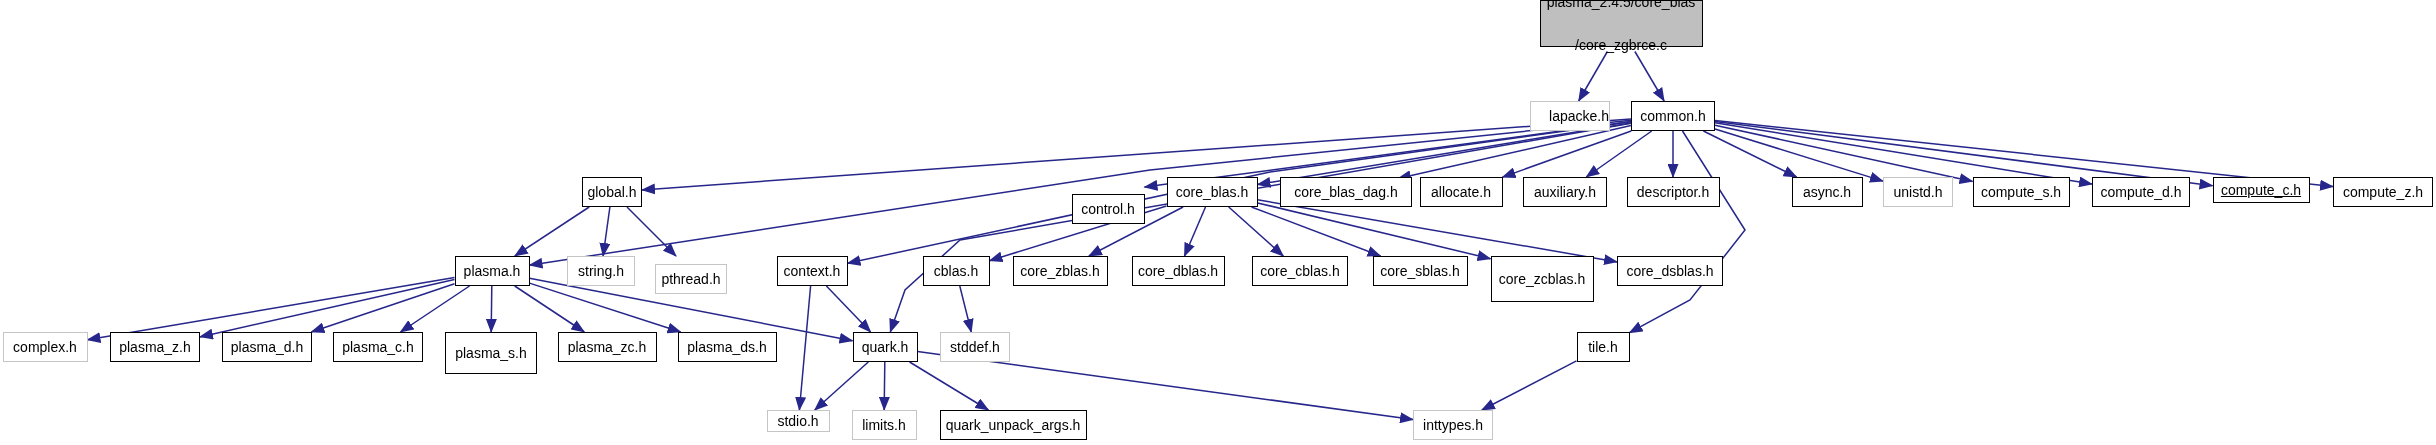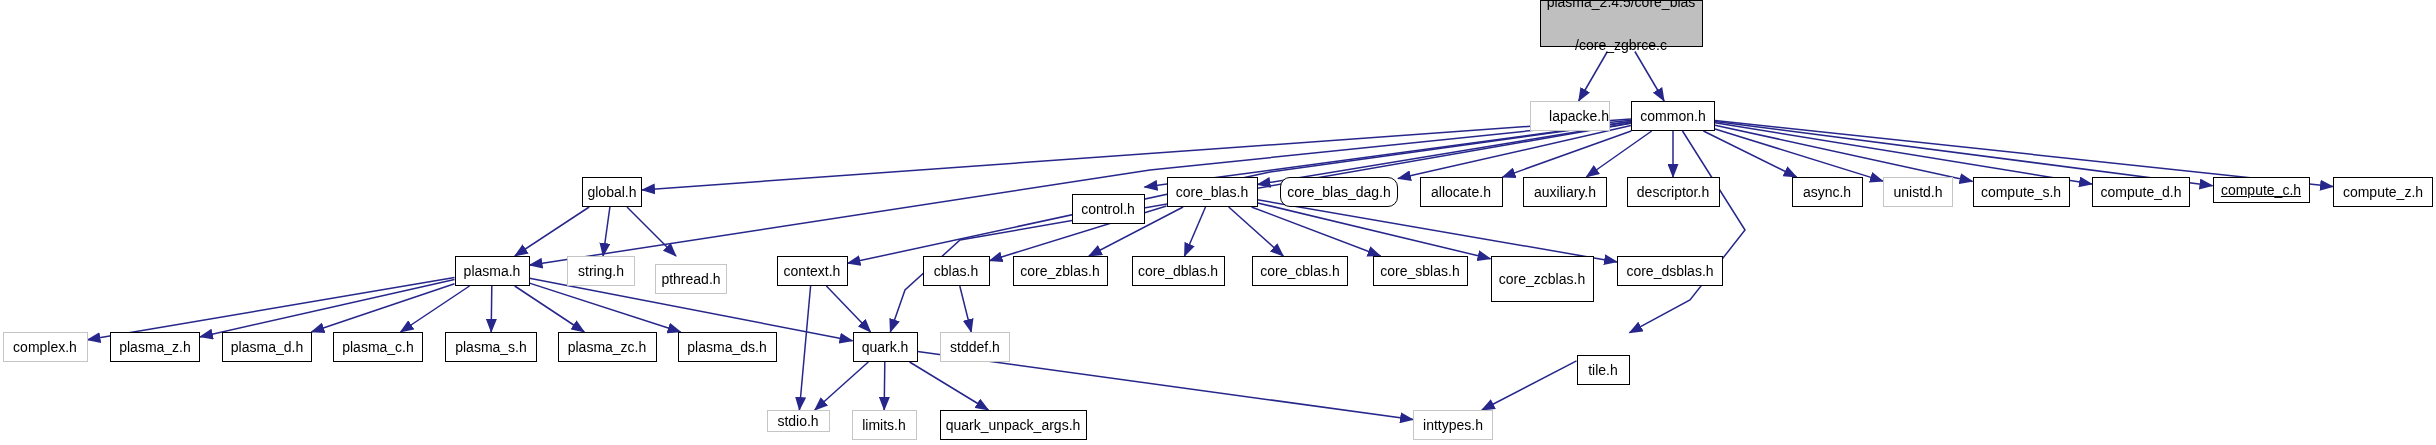--- a/index.html
+++ b/index.html
@@ -95,21 +95,21 @@
       </div>
       <div class="node internal" style="left: 582px; top: 177px; width: 60px; height: 30px;">
         <span>global.h</span>
       </div>
       <div class="node internal" style="left: 1071.5px; top: 177px; width: 73px; height: 30px; margin-top: 17px;">
         <span>control.h</span>
       </div>
       <div class="node internal" style="left: 1166.5px; top: 177px; width: 91px; height: 30px;">
         <span>core_blas.h</span>
       </div>
-      <div class="node internal" style="left: 1280px; top: 177px; width: 118px; height: 30px; border-radius: 10px;">
+      <div class="node internal" style="left: 1280px; top: 177px; width: 132px; height: 30px;">
         <span>core_blas_dag.h</span>
       </div>
       <div class="node internal" style="left: 1419.5px; top: 177px; width: 83px; height: 30px;">
         <span>allocate.h</span>
       </div>
       <div class="node internal" style="left: 1523px; top: 177px; width: 84px; height: 30px;">
         <span>auxiliary.h</span>
       </div>
       <div class="node internal" style="left: 1626.5px; top: 177px; width: 93px; height: 30px;">
         <span>descriptor.h</span>
@@ -170,36 +170,36 @@
       </div>
       <div class="node internal" style="left: 110px; top: 332px; width: 90px; height: 30px;">
         <span>plasma_z.h</span>
       </div>
       <div class="node internal" style="left: 222px; top: 332px; width: 90px; height: 30px;">
         <span>plasma_d.h</span>
       </div>
       <div class="node internal" style="left: 333px; top: 332px; width: 90px; height: 30px;">
         <span>plasma_c.h</span>
       </div>
-      <div class="node internal" style="left: 445px; top: 332px; width: 92px; height: 30px;">
+      <div class="node internal" style="left: 445px; top: 332px; width: 92px; height: 42px;">
         <span>plasma_s.h</span>
       </div>
       <div class="node internal" style="left: 557.5px; top: 332px; width: 99px; height: 30px;">
         <span>plasma_zc.h</span>
       </div>
       <div class="node internal" style="left: 677.5px; top: 332px; width: 99px; height: 30px;">
         <span>plasma_ds.h</span>
       </div>
       <div class="node internal" style="left: 852.5px; top: 332px; width: 65px; height: 30px;">
         <span>quark.h</span>
       </div>
       <div class="node external" style="left: 940px; top: 332px; width: 70px; height: 30px;">
         <span>stddef.h</span>
       </div>
-      <div class="node internal" style="left: 1576.5px; top: 332px; width: 53px; height: 30px; margin-top: 23px;">
+      <div class="node internal" style="left: 1576.5px; top: 332px; width: 53px; height: 30px;">
         <span>tile.h</span>
       </div>
       <div class="node external" style="left: 766.5px; top: 410px; width: 63px; height: 22px;">
         <span>stdio.h</span>
       </div>
       <div class="node external" style="left: 851.5px; top: 410px; width: 65px; height: 30px;">
         <span>limits.h</span>
       </div>
       <div class="node internal" style="left: 939.5px; top: 410px; width: 147px; height: 30px;">
         <span>quark_unpack_args.h</span>

